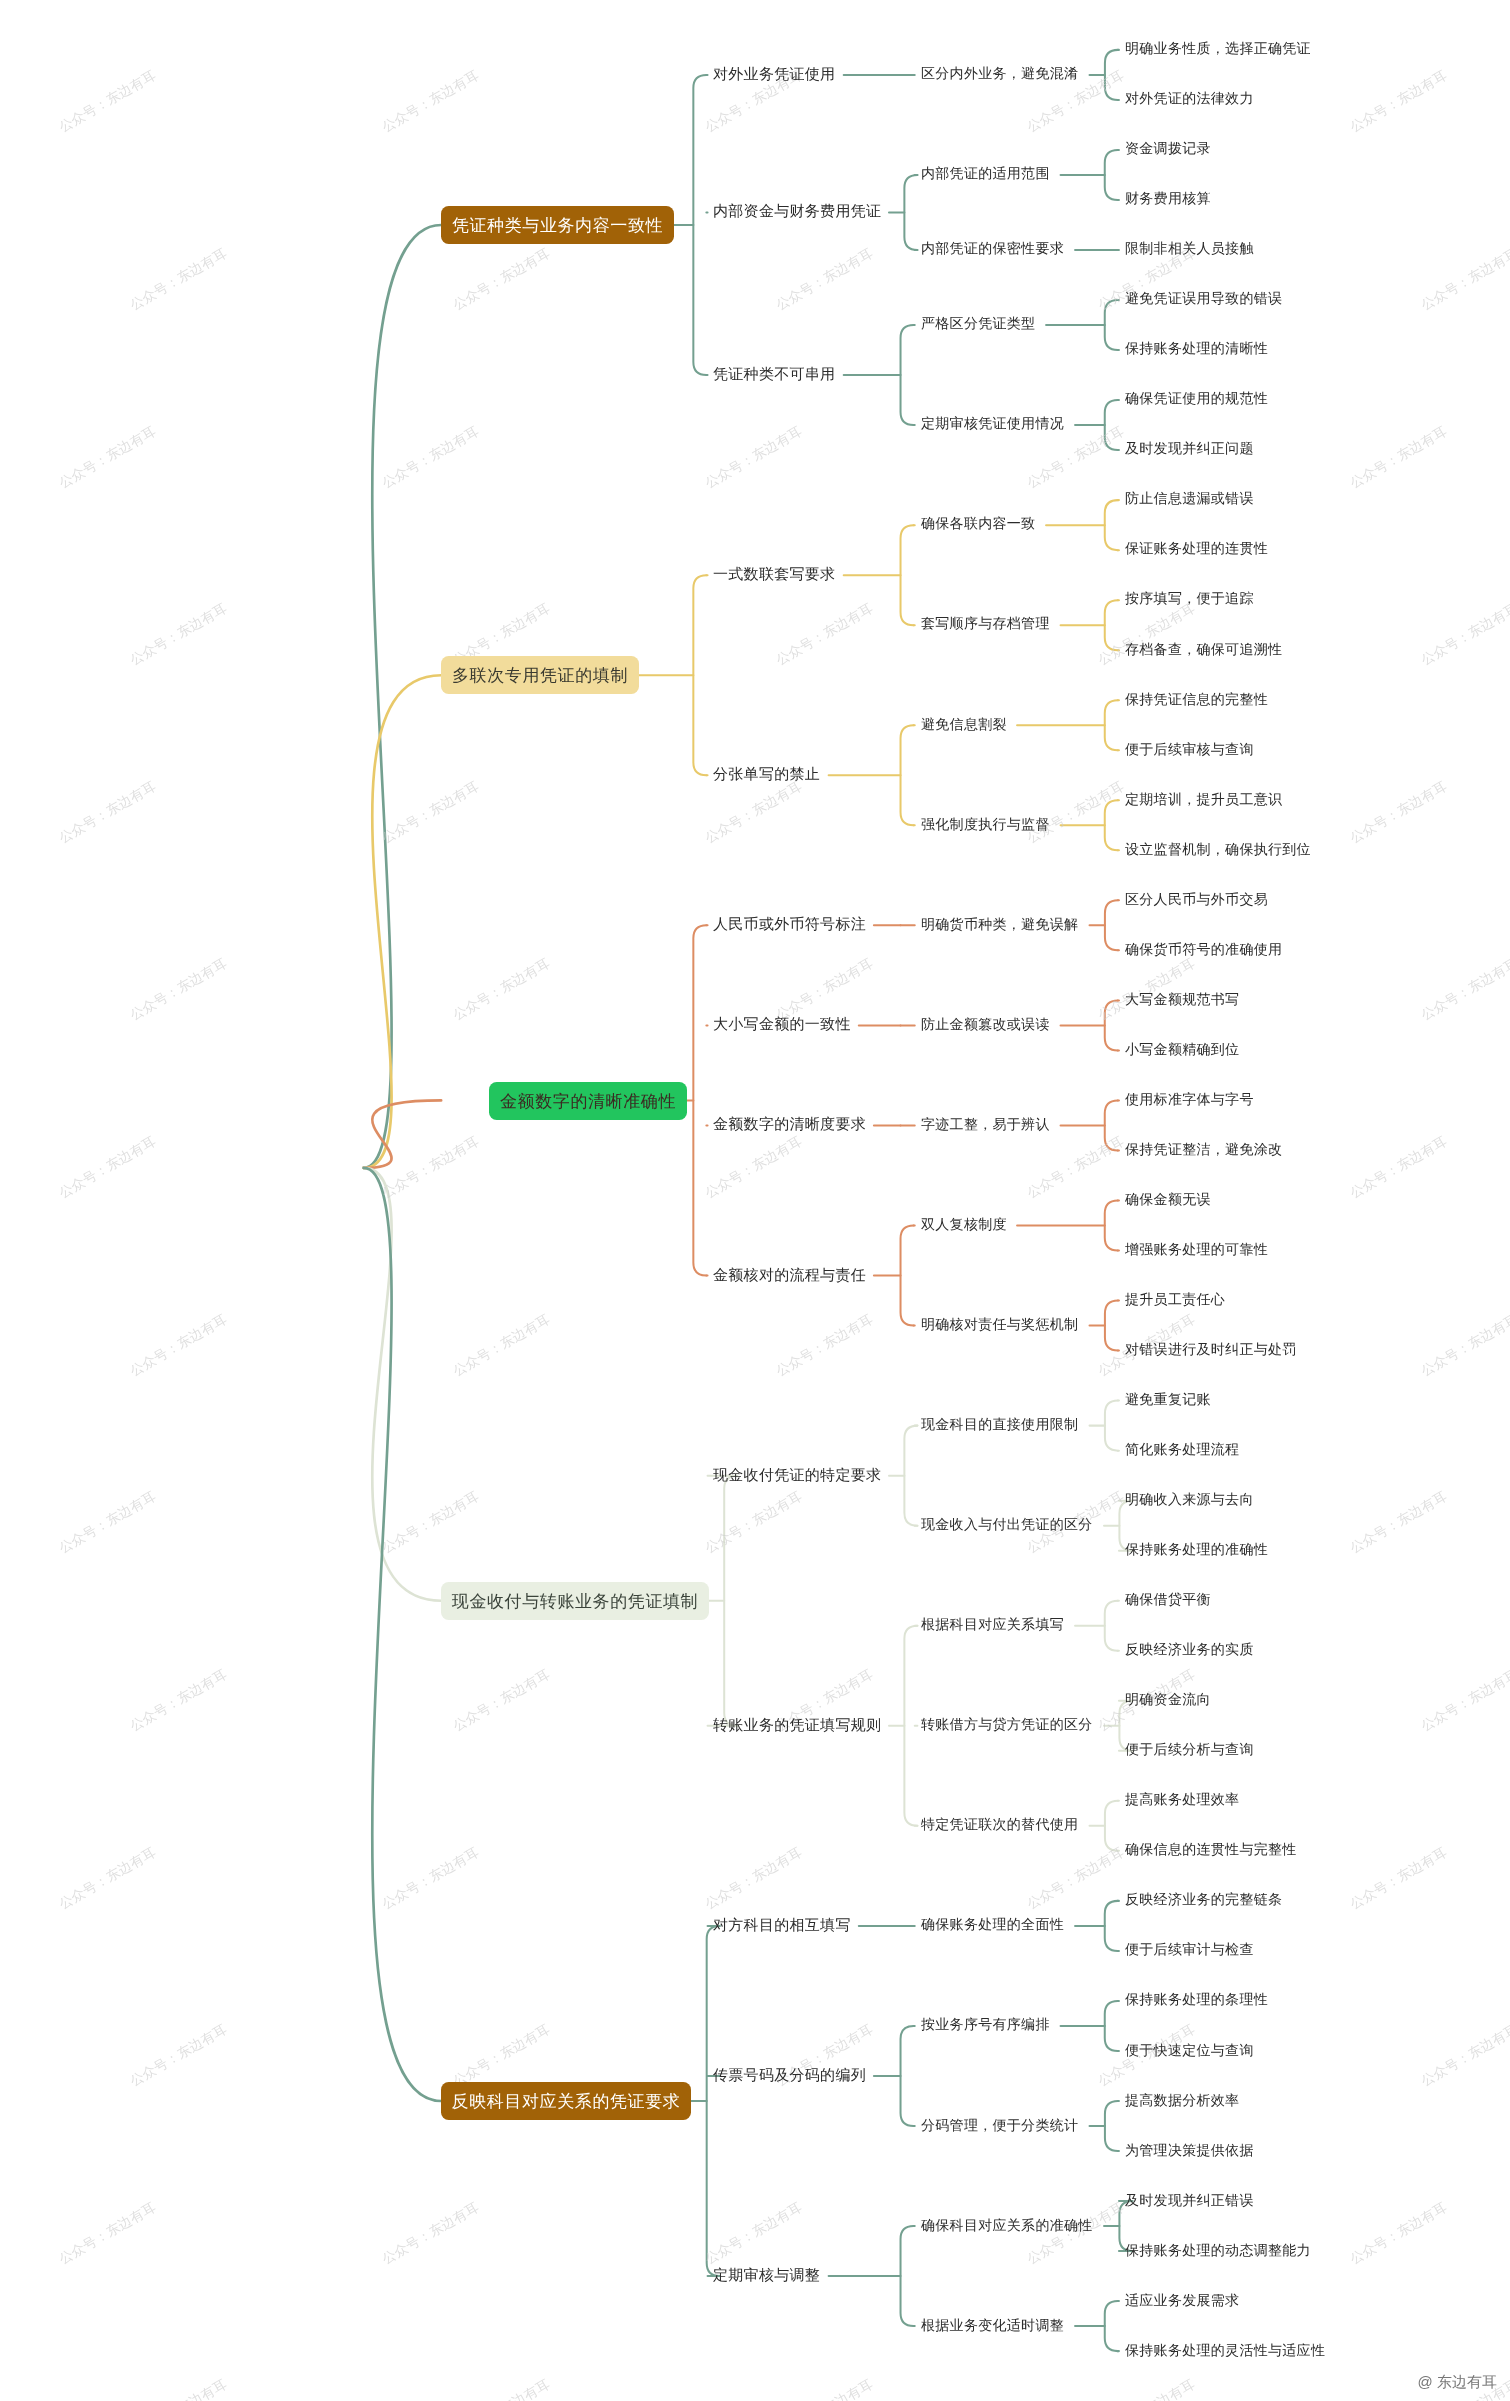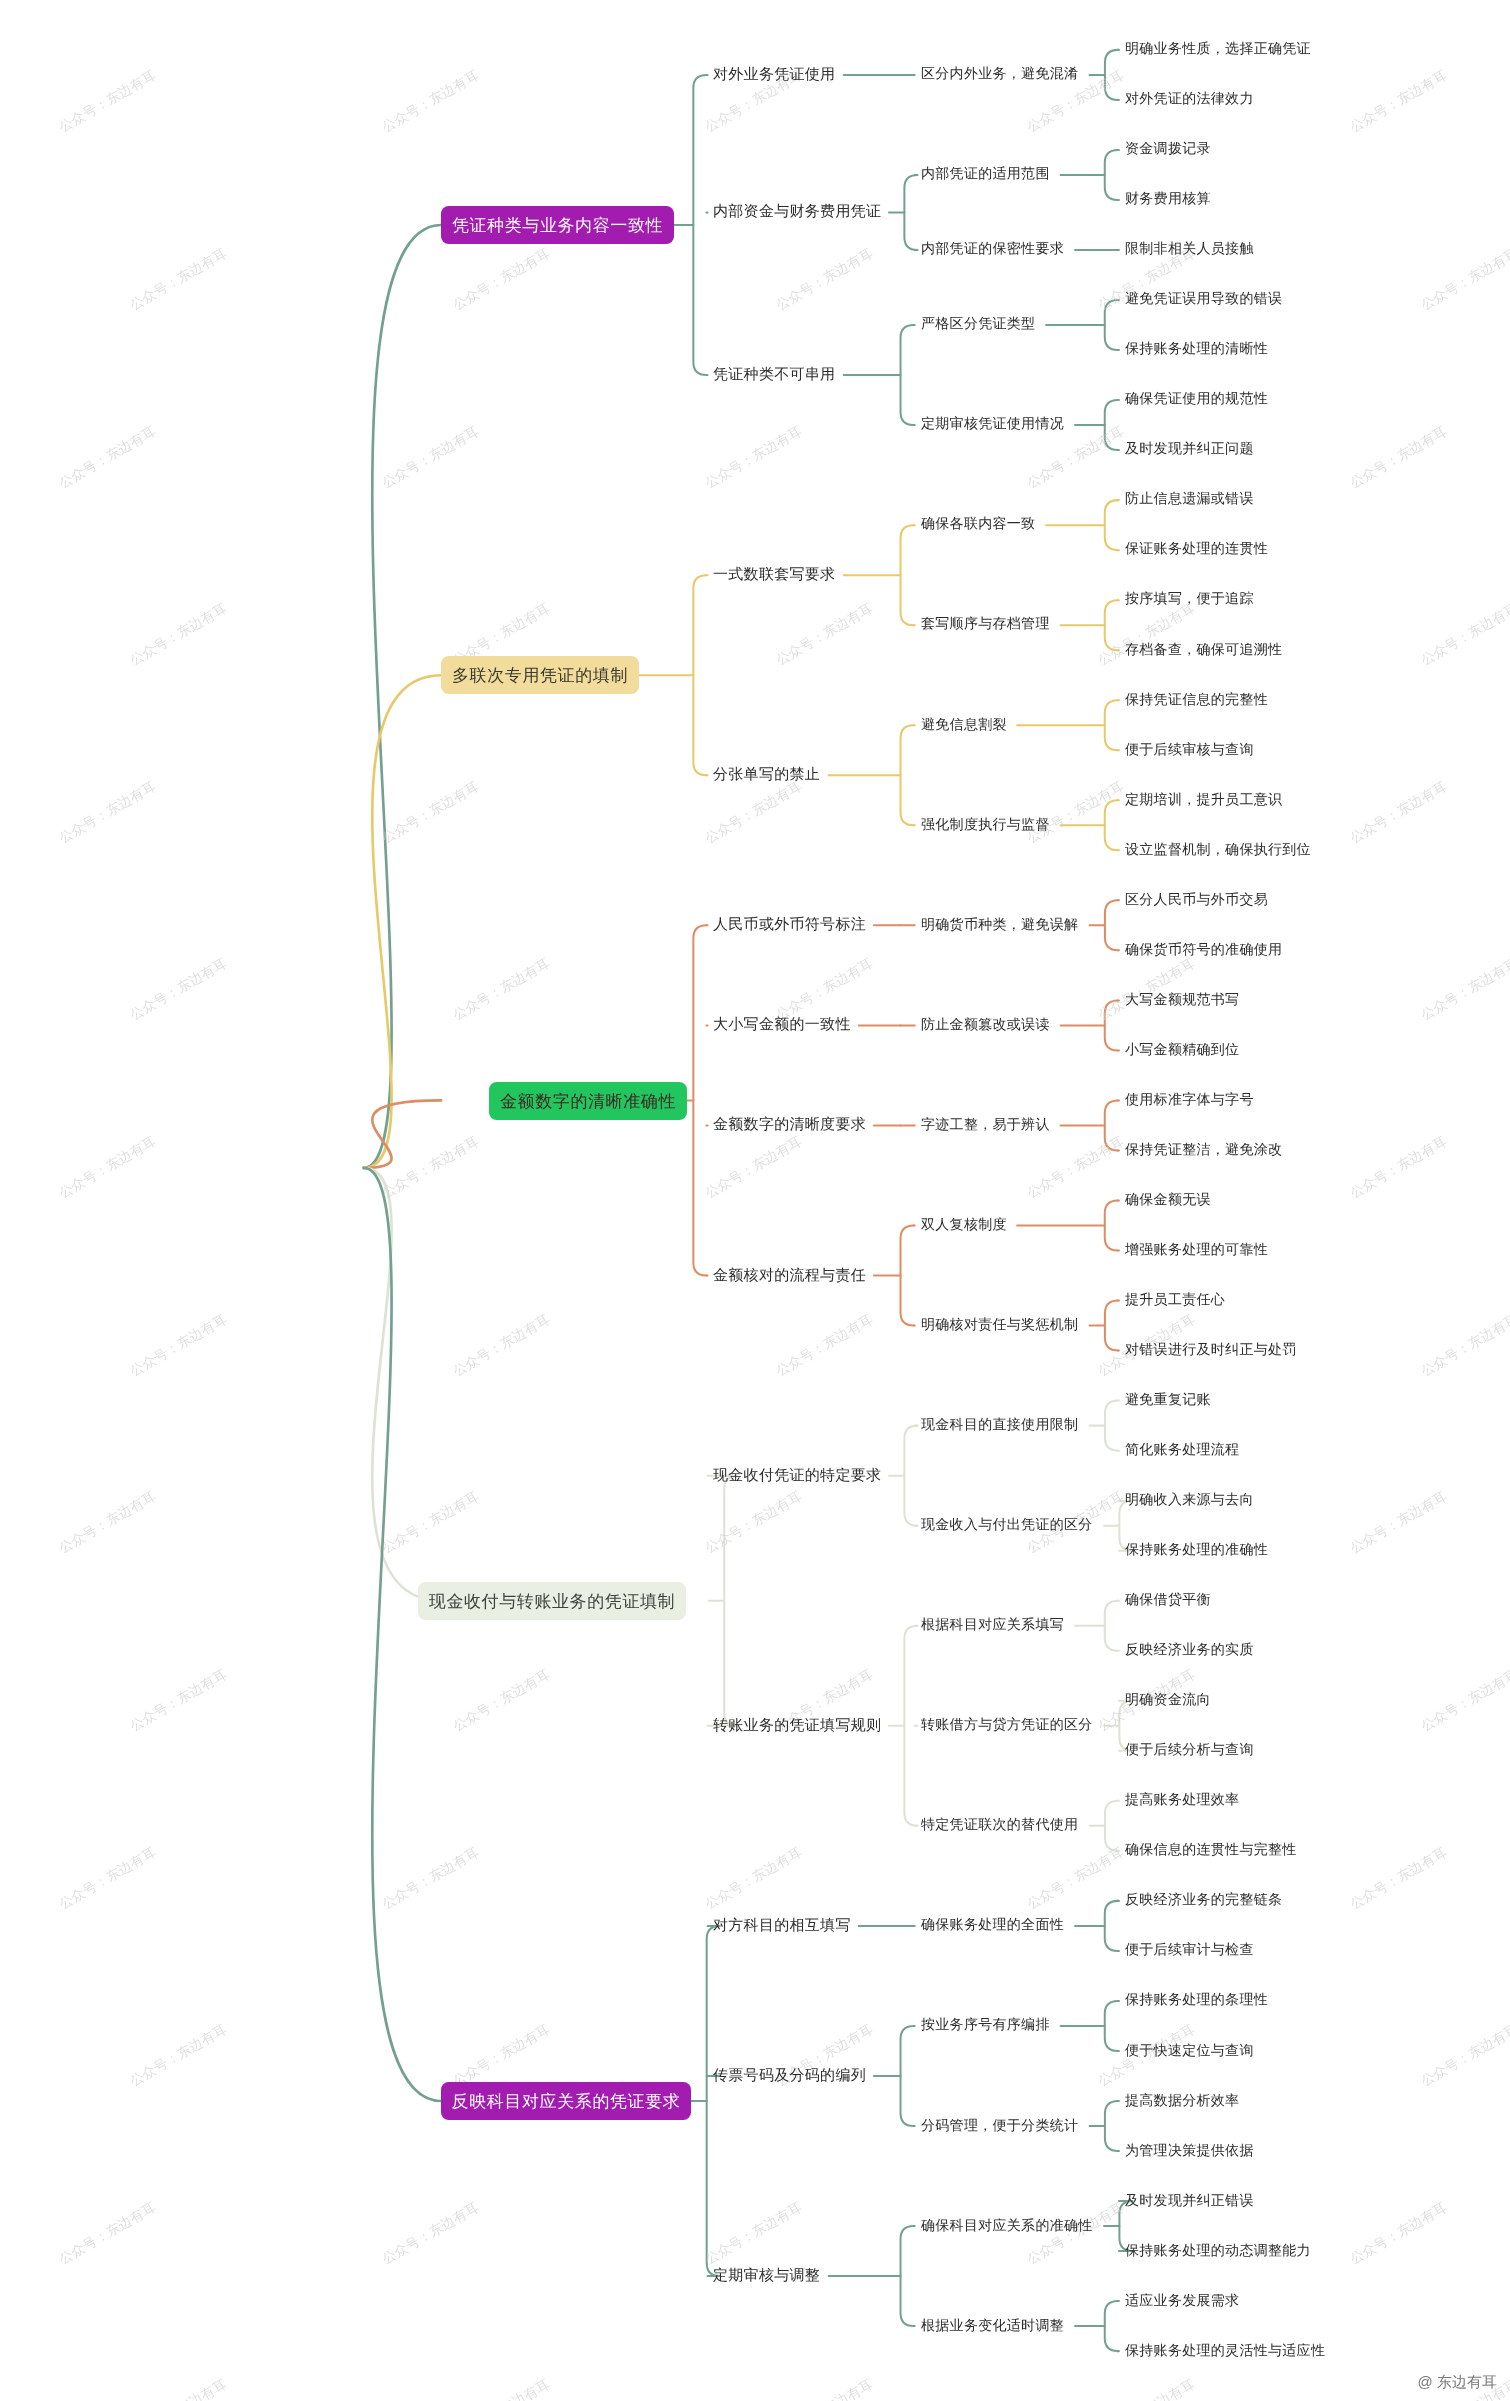--- a/index.html
+++ b/index.html
@@ -39,21 +39,21 @@
     position: absolute;
     height: 38px;
     border-radius: 7.7px;
     display: flex; align-items: center; justify-content: center;
     font-size: 17px;
     letter-spacing: 0.6px;
     padding: 0 10.7px;
     z-index: 5;
     white-space: nowrap;
   }
-  .l1.green   { background: #a21caf; color: #ffffff; }
+  .l1.green   { background: #a16207; color: #ffffff; }
   .l1.yellow  { background: #f2dc9b; color: #3a3a30; }
   .l1.orange  { background: #22c55e; color: #3b2a22; margin-left: 48px; }
   .l1.pale    { background: #e9efe2; color: #3a433a; }
   
   .lab {
     position: absolute;
     font-size: 15px;
     color: #2b2b2b;
     white-space: nowrap;
     letter-spacing: 0.3px;
@@ -434,21 +434,21 @@
       <div class="lab l3" style="left: 921px; top: 1117px; font-size: 14px;">字迹工整，易于辨认</div>
       <div class="lab l3" style="left: 1125px; top: 1092px; font-size: 14px;">使用标准字体与字号</div>
       <div class="lab l3" style="left: 1125px; top: 1142px; font-size: 14px;">保持凭证整洁，避免涂改</div>
       <div class="lab" style="left: 713px; top: 1267px; font-size: 15px;">金额核对的流程与责任</div>
       <div class="lab l3" style="left: 921px; top: 1217px; font-size: 14px;">双人复核制度</div>
       <div class="lab l3" style="left: 1125px; top: 1192px; font-size: 14px;">确保金额无误</div>
       <div class="lab l3" style="left: 1125px; top: 1242px; font-size: 14px;">增强账务处理的可靠性</div>
       <div class="lab l3" style="left: 921px; top: 1317px; font-size: 14px;">明确核对责任与奖惩机制</div>
       <div class="lab l3" style="left: 1125px; top: 1292px; font-size: 14px;">提升员工责任心</div>
       <div class="lab l3" style="left: 1125px; top: 1342px; font-size: 14px;">对错误进行及时纠正与处罚</div>
-      <div class="l1 pale" style="left: 418px; top: 1582px; width: 268px; font-family: Liberation Mono, monospace;">
+      <div class="l1 pale" style="left: 441px; top: 1582px; width: 268px; font-family: Liberation Mono, monospace;">
         <span>现金收付与转账业务的凭证填制</span>
       </div>
       <div class="lab" style="left: 713px; top: 1467px; font-size: 15px;">现金收付凭证的特定要求</div>
       <div class="lab l3" style="left: 921px; top: 1417px; font-size: 14px;">现金科目的直接使用限制</div>
       <div class="lab l3" style="left: 1125px; top: 1392px; font-size: 14px;">避免重复记账</div>
       <div class="lab l3" style="left: 1125px; top: 1442px; font-size: 14px;">简化账务处理流程</div>
       <div class="lab l3" style="left: 921px; top: 1517px; font-size: 14px;">现金收入与付出凭证的区分</div>
       <div class="lab l3" style="left: 1125px; top: 1492px; font-size: 14px;">明确收入来源与去向</div>
       <div class="lab l3" style="left: 1125px; top: 1542px; font-size: 14px;">保持账务处理的准确性</div>
       <div class="lab" style="left: 713px; top: 1717px; font-size: 15px;">转账业务的凭证填写规则</div>

